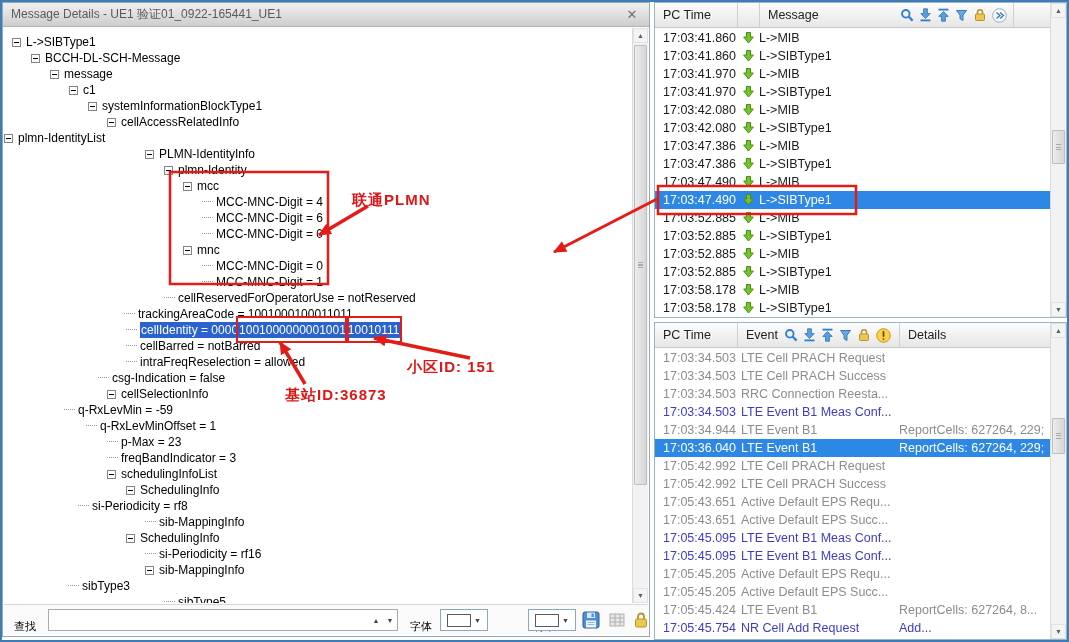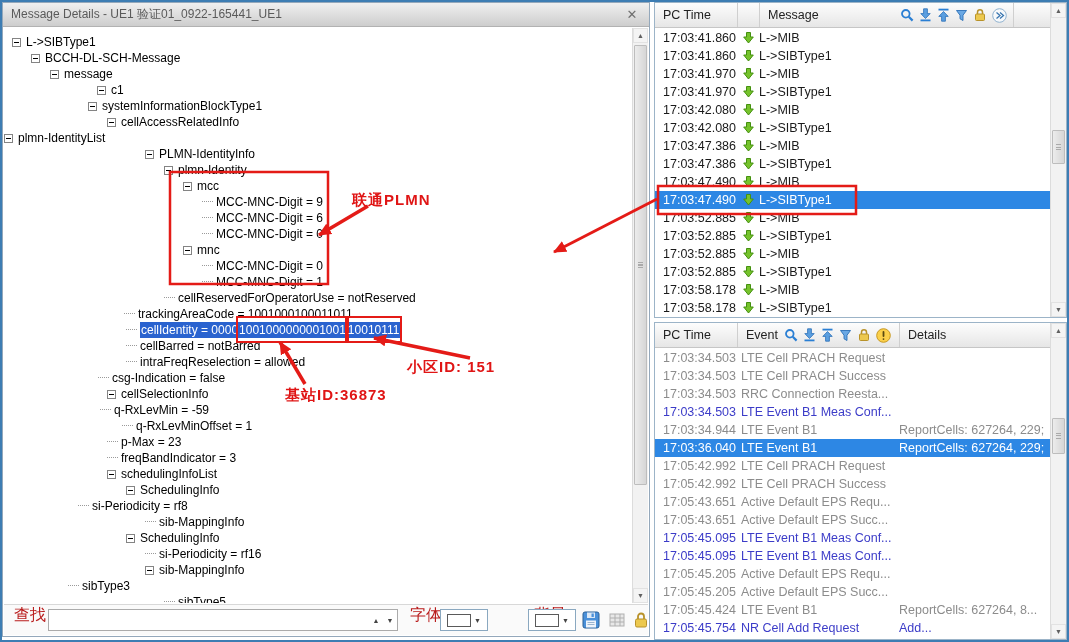--- a/index.html
+++ b/index.html
@@ -17,21 +17,21 @@
   .tsel{background:#2a63cf;color:#fff;padding:0 1px;}
   .rb{position:relative;padding:0 1px;}
   .rb::after{content:'';position:absolute;left:-2px;right:-2px;top:-7px;bottom:-6px;border:2px solid #e41b17;pointer-events:none;}
   
   .sb{position:absolute;background:#f2f2f2;border-left:1px solid #dcdcdc;box-sizing:border-box;}
   .sb .ar{position:absolute;left:0;width:100%;height:15px;background:#f4f4f4;border:1px solid #e2e2e2;box-sizing:border-box;color:#606060;font-size:7px;text-align:center;line-height:14px;}
   .sb .thumb{position:absolute;left:1px;right:1px;background:linear-gradient(90deg,#ececec,#d6d6d6);border:1px solid #bdbdbd;border-radius:1px;}
   .sb .thumb::after{content:'';position:absolute;left:3px;right:3px;top:50%;margin-top:-3px;height:6px;background:repeating-linear-gradient(#aaa,#aaa 1px,transparent 1px,transparent 2.5px);}
   
   .findbar{position:absolute;left:1px;right:1px;bottom:1px;height:31px;background:#fafafa;border-top:1px solid #d8d8d8;box-sizing:border-box;}
-  .findbar .lbl{position:absolute;top:0;font-size:16px;color:#b91c1c;}
+  .findbar .lbl{position:absolute;top:14px;font-size:11px;color:#000000;}
   .findbox{position:absolute;left:44px;top:4px;width:350px;height:22px;border:1px solid #ababab;background:#fff;display:flex;align-items:center;box-sizing:border-box;}
   .findbox input{flex:1;border:none;outline:none;height:18px;font-size:12px;padding:0 4px;background:transparent;}
   .tinyar{width:14px;font-size:7px;color:#444;text-align:center;cursor:default;}
   .dd{position:absolute;top:4px;width:48px;height:22px;border:1px solid #8aa8c0;background:#fff;display:flex;align-items:center;justify-content:center;gap:3px;box-sizing:border-box;}
   .swatch{width:22px;height:11px;border:1px solid #5a5a5a;background:#fff;}
   .ddcaret{font-size:7px;color:#444;}
   .fbicon{position:absolute;top:6px;width:18px;height:18px;}
   
   .panel{position:absolute;background:#fff;border:1px solid #9cb4c8;box-sizing:border-box;}
   .hdr{position:absolute;left:0;top:0;right:16px;height:25px;background:linear-gradient(#fdfdfd,#e6e6e6);border-bottom:1px solid #c6c6c6;display:flex;align-items:center;font-size:12.5px;color:#222;box-sizing:border-box;}
@@ -70,21 +70,21 @@
           <span class="tlabel">L-&gt;SIBType1</span>
         </div>
         <div class="trow" style="padding-left: 27px;">
           <span class="expander"></span>
           <span class="tlabel">BCCH-DL-SCH-Message</span>
         </div>
         <div class="trow" style="padding-left: 46px;">
           <span class="expander"></span>
           <span class="tlabel">message</span>
         </div>
-        <div class="trow" style="padding-left: 93px;">
+        <div class="trow" style="padding-left: 65px;">
           <span class="expander"></span>
           <span class="tlabel">c1</span>
         </div>
         <div class="trow" style="padding-left: 84px;">
           <span class="expander"></span>
           <span class="tlabel">systemInformationBlockType1</span>
         </div>
         <div class="trow" style="padding-left: 103px;">
           <span class="expander"></span>
           <span class="tlabel">cellAccessRelatedInfo</span>
@@ -100,21 +100,21 @@
         <div class="trow" style="padding-left: 160px;">
           <span class="expander"></span>
           <span class="tlabel">plmn-Identity</span>
         </div>
         <div class="trow" style="padding-left: 179px;">
           <span class="expander"></span>
           <span class="tlabel">mcc</span>
         </div>
         <div class="trow" style="padding-left: 198px;">
           <span class="stub"></span>
-          <span class="tlabel">MCC-MNC-Digit = 9</span>
+          <span class="tlabel">MCC-MNC-Digit = 4</span>
         </div>
         <div class="trow" style="padding-left: 198px;">
           <span class="stub"></span>
           <span class="tlabel">MCC-MNC-Digit = 6</span>
         </div>
         <div class="trow" style="padding-left: 198px;">
           <span class="stub"></span>
           <span class="tlabel">MCC-MNC-Digit = 0</span>
         </div>
         <div class="trow" style="padding-left: 179px;">
@@ -150,25 +150,25 @@
           <span class="tlabel">intraFreqReselection = allowed</span>
         </div>
         <div class="trow" style="padding-left: 94px;">
           <span class="stub"></span>
           <span class="tlabel">csg-Indication = false</span>
         </div>
         <div class="trow" style="padding-left: 103px;">
           <span class="expander"></span>
           <span class="tlabel">cellSelectionInfo</span>
         </div>
-        <div class="trow" style="padding-left: 96px;">
+        <div class="trow" style="padding-left: 60px;">
           <span class="stub"></span>
           <span class="tlabel">q-RxLevMin = -59</span>
         </div>
-        <div class="trow" style="padding-left: 118px;">
+        <div class="trow" style="padding-left: 82px;">
           <span class="stub"></span>
           <span class="tlabel">q-RxLevMinOffset = 1</span>
         </div>
         <div class="trow" style="padding-left: 103px;">
           <span class="stub"></span>
           <span class="tlabel">p-Max = 23</span>
         </div>
         <div class="trow" style="padding-left: 103px;">
           <span class="stub"></span>
           <span class="tlabel">freqBandIndicator = 3</span>

